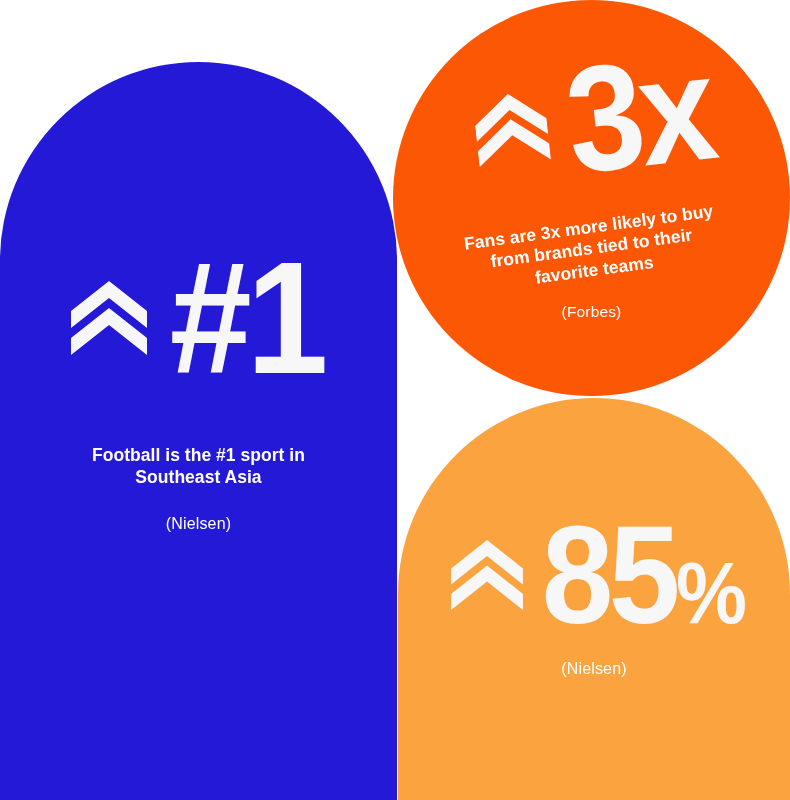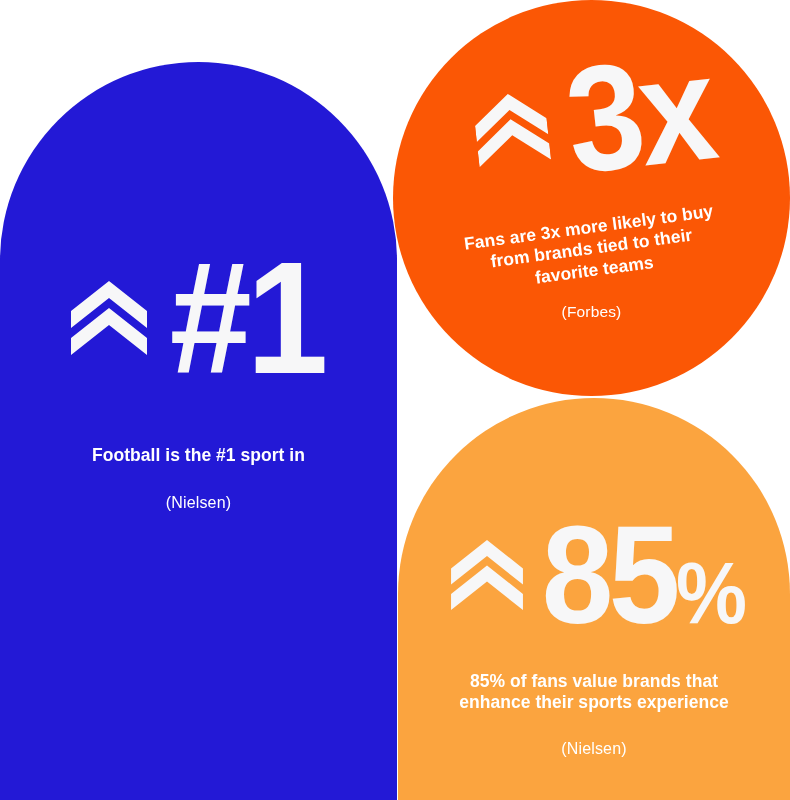--- a/index.html
+++ b/index.html
@@ -125,20 +125,21 @@
           <svg width="76" height="74" viewBox="0 0 76 74" aria-hidden="true">
             <path fill="#F7F7F8" d="M38 0 L76 30 L76 47 L38 17 L0 47 L0 30 Z"></path>
             <path fill="#F7F7F8" d="M38 27 L76 57 L76 74 L38 44 L0 74 L0 57 Z"></path>
           </svg>
         </span>
         <span class="bignum">#1</span>
       </div>
 
       <div class="body-text">
         <div>Football is the #1 sport in</div>
+        <div>Southeast Asia</div>
       </div>
 
       <div class="source">(Nielsen)</div>
     </div>
   </div>
 
   <div class="panel" id="panel-orange">
     <div class="content" id="orange-content">
 
       <div class="stat-row">
@@ -168,21 +169,17 @@
     <div class="stat-row">
       <span class="chev">
         <svg width="72" height="70" viewBox="0 0 76 74" aria-hidden="true">
           <path fill="#F7F7F8" d="M38 0 L76 30 L76 47 L38 17 L0 47 L0 30 Z"></path>
           <path fill="#F7F7F8" d="M38 27 L76 57 L76 74 L38 44 L0 74 L0 57 Z"></path>
         </svg>
       </span>
       <span class="bignum"><span>85</span><span class="pct">%</span></span>
     </div>
 
-    <div class="body-text">
-      <div>85% of fans value brands that</div>
-      <div>enhance their sports experience</div>
-    </div>
 
     <div class="source">(Nielsen)</div>
   </div>
 
 </div>
 
 </body></html>

